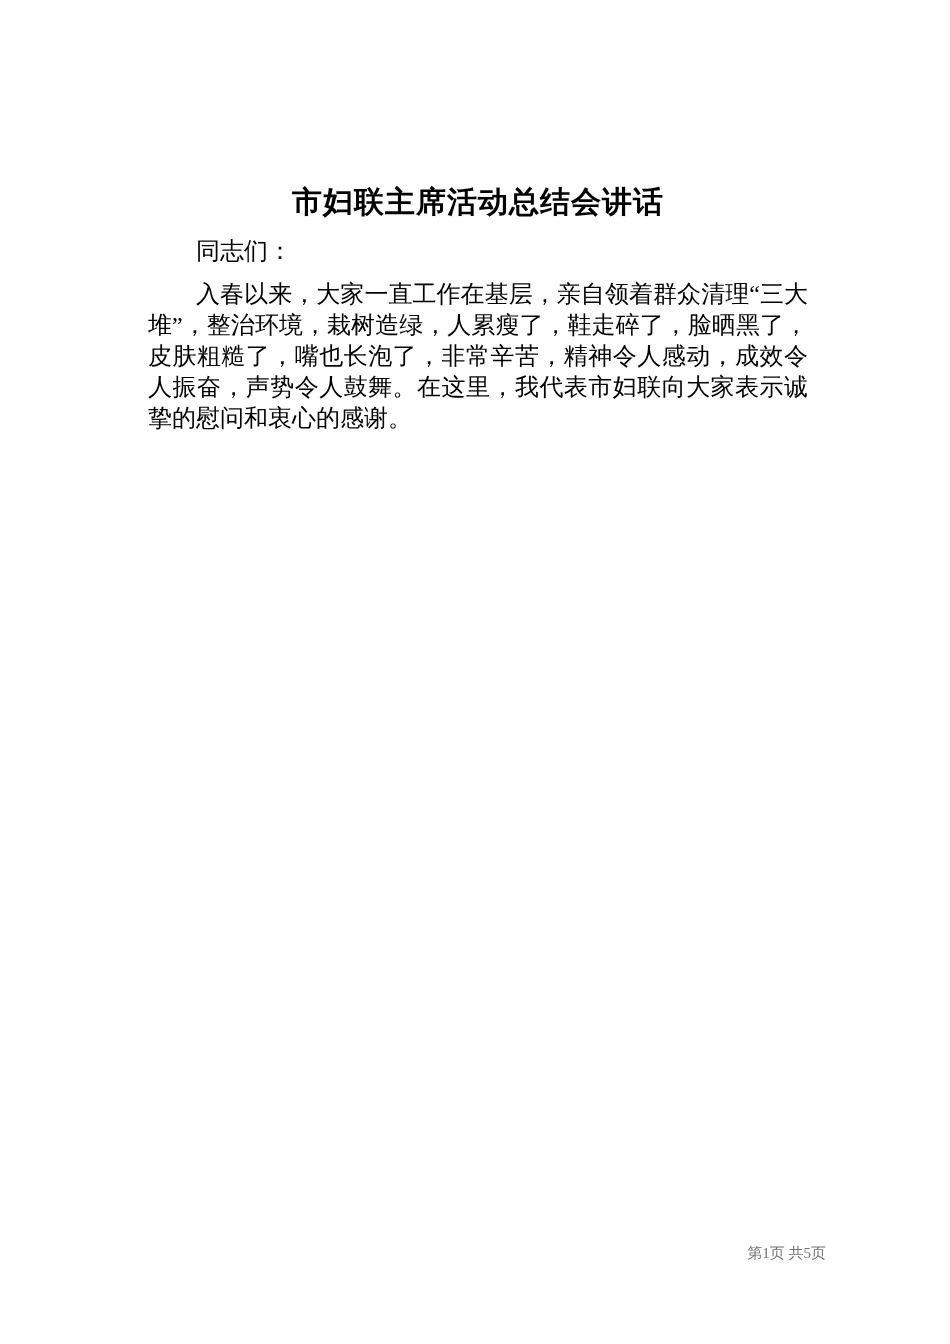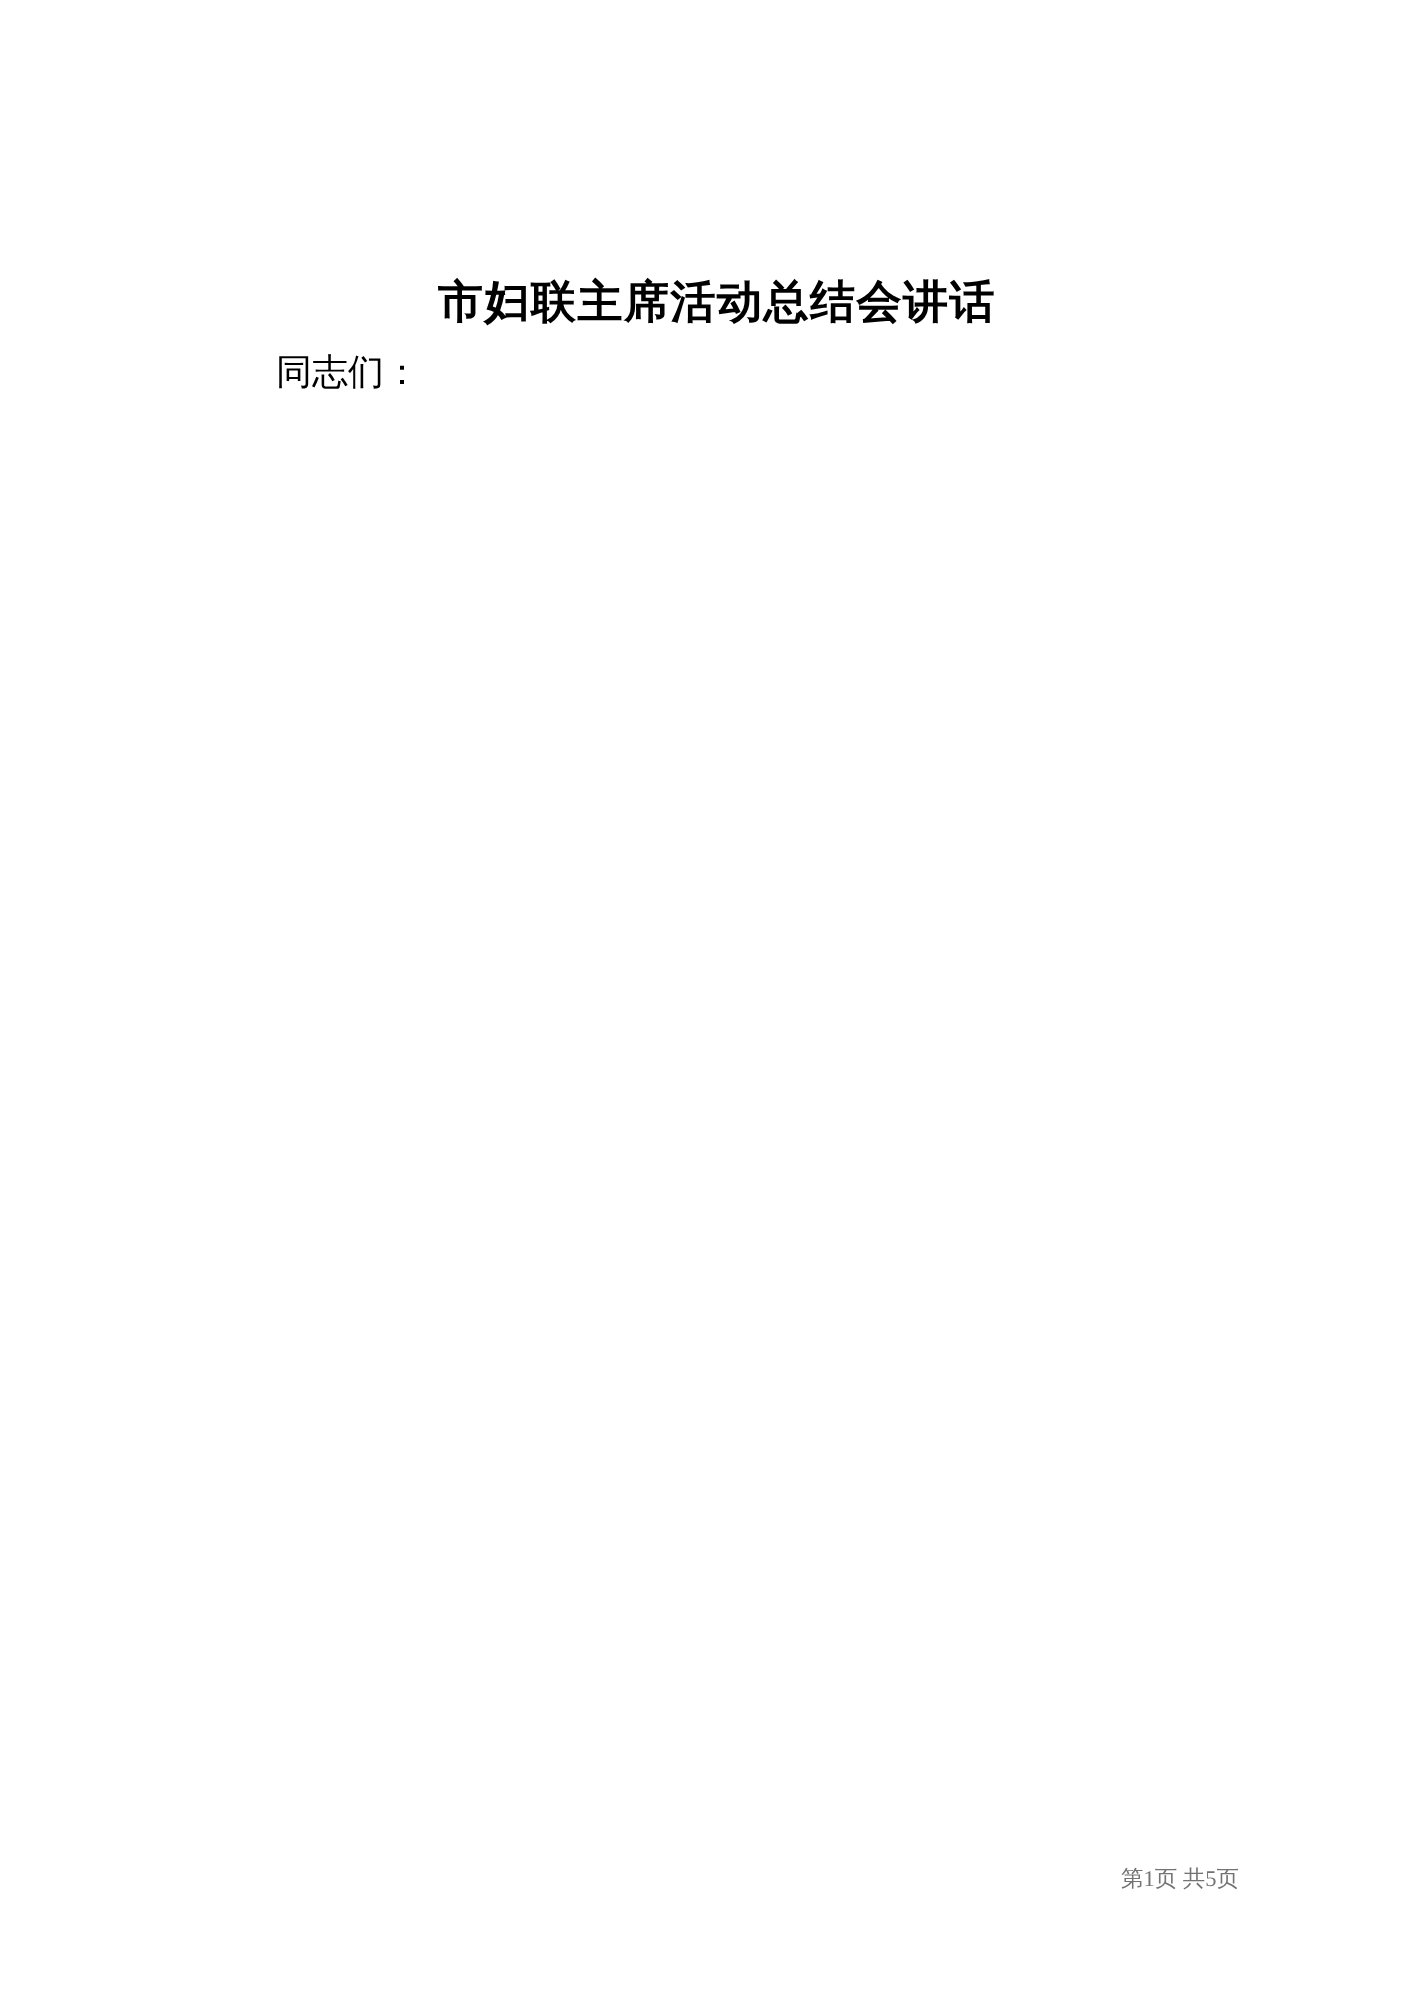--- a/index.html
+++ b/index.html
@@ -21,21 +21,21 @@
   }
   .doc-title {
     margin: 0 0 10px 0;
     font-size: 30px;
     line-height: 44px;
     font-weight: bold;
     text-align: center;
     letter-spacing: 1px;
   }
   .doc-body p {
-    margin: 0;
+    margin: 12px;
     font-size: 24px;
     line-height: 31px;
     text-align: justify;
     text-justify: inter-ideograph;
     text-indent: 2em;
     word-break: break-all;
   }
   .page-footer {
     position: absolute;
     right: 124px;
@@ -47,19 +47,20 @@
 </style>
 </head>
 <body>
 
 <div class="page">
 
   <h1 class="doc-title">市妇联主席活动总结会讲话</h1>
 
   <div class="doc-body">
     <p>同志们：</p>
+    <p>入春以来，大家一直工作在基层，亲自领着群众清理“三大堆”，整治环境，栽树造绿，人累瘦了，鞋走碎了，脸晒黑了，皮肤粗糙了，嘴也长泡了，非常辛苦，精神令人感动，成效令人振奋，声势令人鼓舞。在这里，我代表市妇联向大家表示诚挚的慰问和衷心的感谢。</p>
   </div>
 
   <div class="page-footer">
     <span>第1页 共5页</span>
   </div>
 
 </div>
 
 </body></html>

